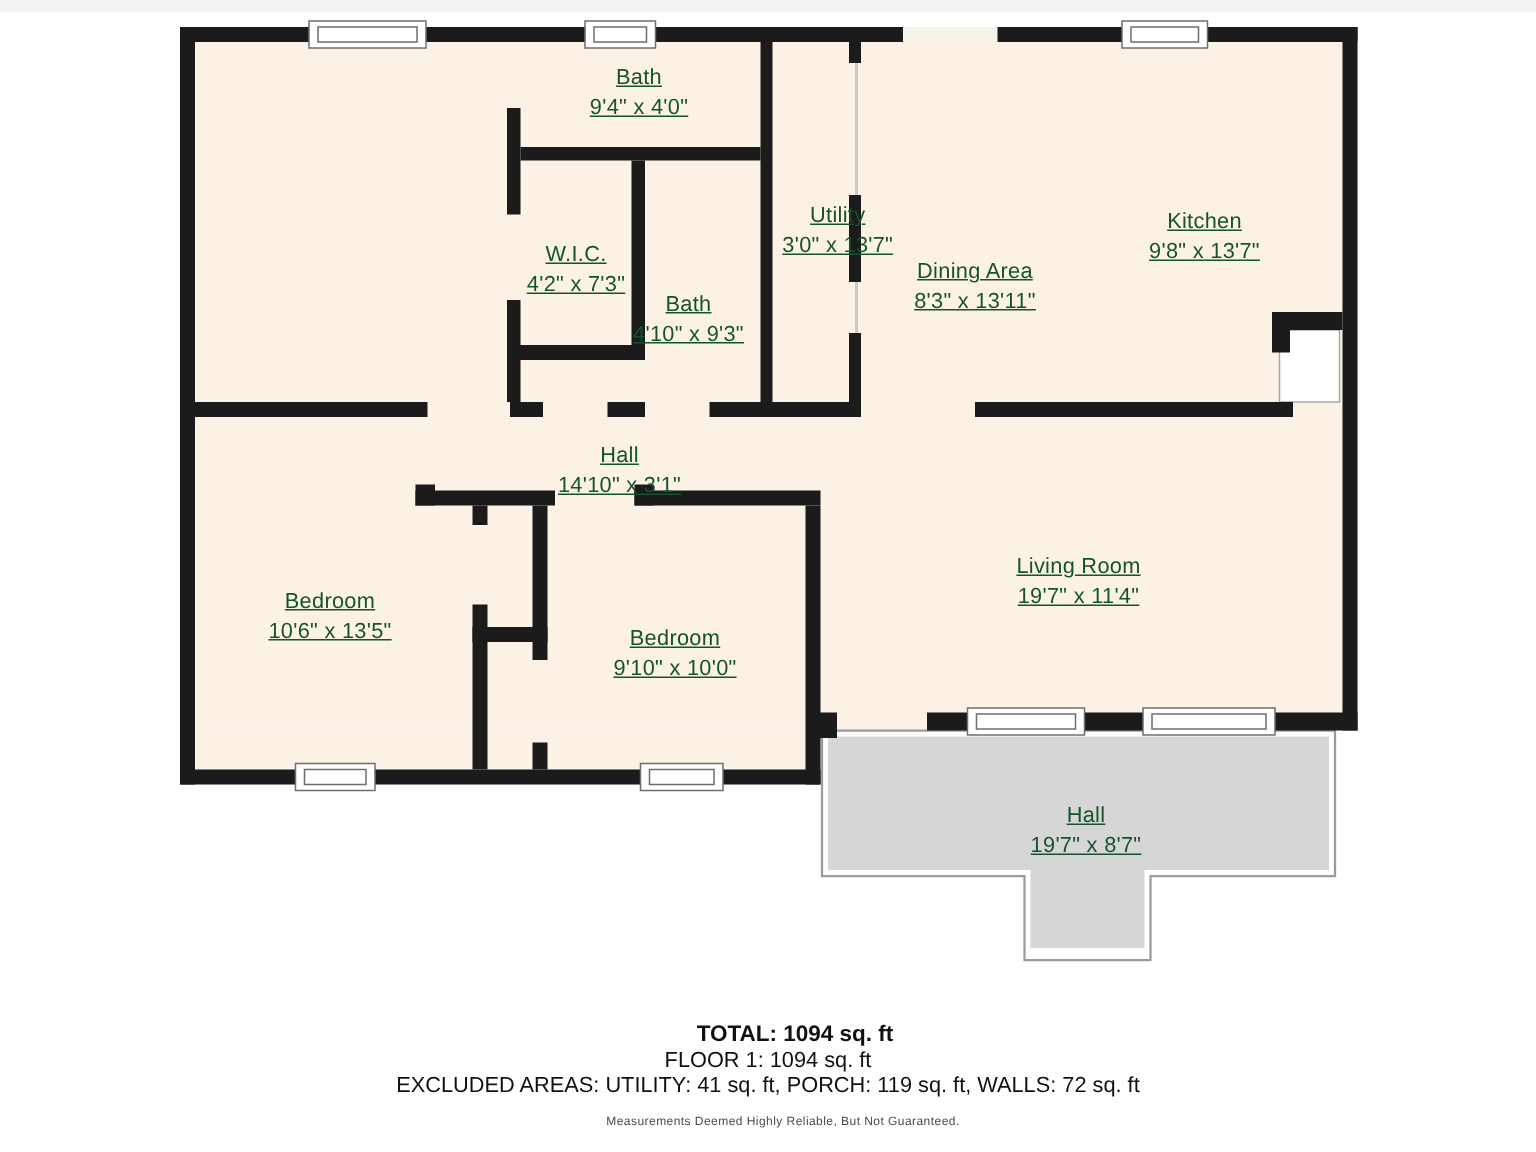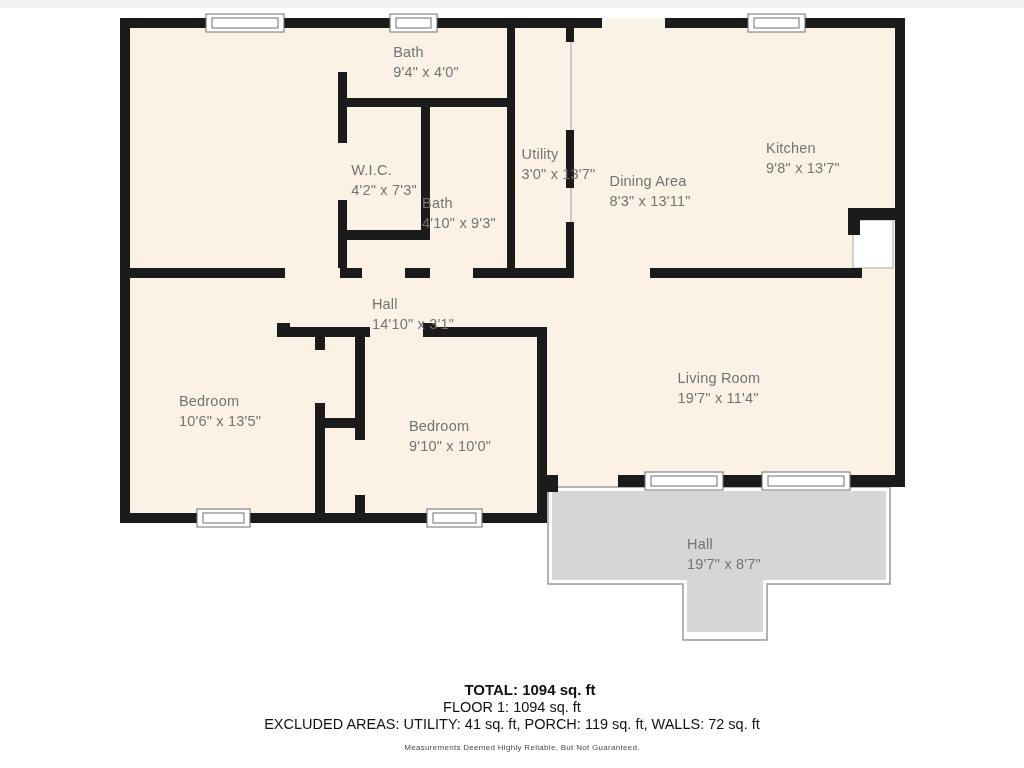--- a/index.html
+++ b/index.html
@@ -12,25 +12,25 @@
   .gapfill{fill:#f8f3e9;}
   .topstrip{fill:#f2f2f2;}
   .thinline{fill:#c9c9c9;}
   .nook{fill:#ffffff;stroke:#a8a8a8;stroke-width:1;}
   .porch-outer{fill:#ffffff;stroke:var(--porch-outline,#9b9b9b);stroke-width:1.5;}
   .porch-inner{fill:var(--porch-fill,#d6d6d6);}
   .win-outer{fill:#ffffff;stroke:#6e6e6e;stroke-width:1;}
   .win-inner{fill:none;stroke:#6e6e6e;stroke-width:1;}
   
   .labels{position:absolute;left:0;top:0;width:1024px;height:660px;z-index:3;pointer-events:none;}
-  .room-label{position:absolute;transform:translateX(-50%);color:#737373;
-              font-size:14.5px;line-height:20px;letter-spacing:.2px;white-space:nowrap;}
+  .room-label{position:absolute;transform:translateX(-50%);text-align:center;color:#14532d;
+              font-size:14.5px;line-height:20px;letter-spacing:.2px;white-space:nowrap;text-decoration:underline;}
   .room-label .dims{display:block;}
   .pos-0{left:234px;top:141px;} .pos-1{left:426px;top:42px;}  .pos-2{left:384px;top:160px;}
-  .pos-3{left:459px;top:193px;} .pos-4{left:545px;top:144px;padding-left:27px;} .pos-5{left:650px;top:141px;margin-top:30px;}
+  .pos-3{left:459px;top:193px;} .pos-4{left:545px;top:134px;padding-left:27px;} .pos-5{left:650px;top:141px;margin-top:30px;}
   .pos-6{left:803px;top:138px;} .pos-7{left:413px;top:294px;} .pos-8{left:220px;top:391px;}
   .pos-9{left:450px;top:416px;} .pos-10{left:719px;top:368px;} .pos-11{left:724px;top:534px;}
   
   .summary{position:absolute;left:0;right:0;top:681px;text-align:center;color:#111;z-index:3;}
   .summary .line{font-size:14.5px;line-height:17.5px;}
   .summary .total{font-weight:bold;font-size:15px;margin-left:36px;}
   .summary .disclaimer{margin-top:9px;font-size:8px;letter-spacing:.3px;color:#4a4a4a;padding-left:20px;}
 </style>
 </head>
 <body>

